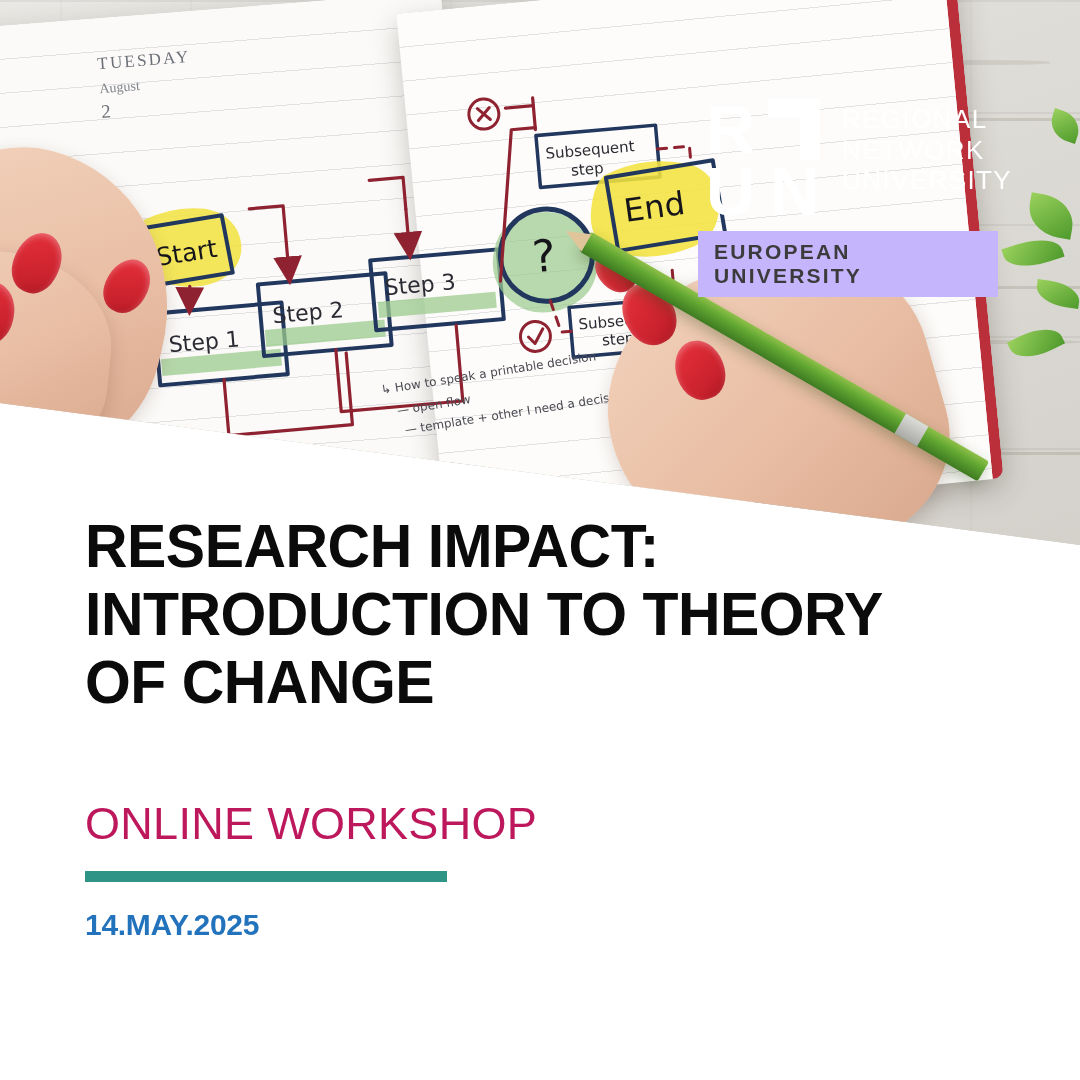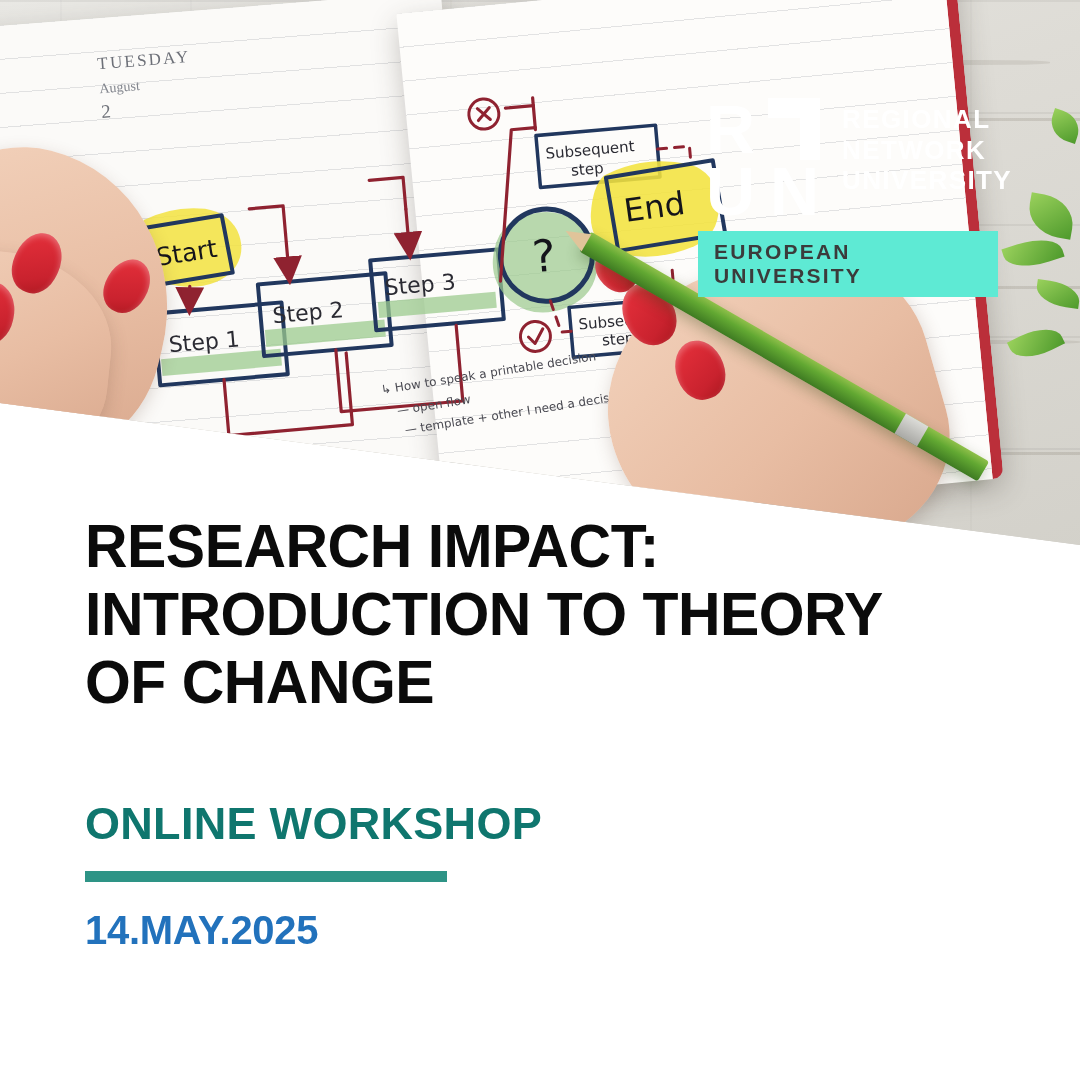--- a/index.html
+++ b/index.html
@@ -164,25 +164,25 @@
   }
   .seven::before {
     content:""; position:absolute; left:6px; top:0; width:52px; height:20px; background:#fff;
   }
   .seven::after {
     content:""; position:absolute; right:6px; top:0; width:20px; height:62px; background:#fff;
   }
   .logo-words {
     margin-left:16px; padding-top:6px;
     color:#ffffff;
-    font-size:26px; font-weight:700; line-height:1.18;
+    font-size:26px; font-weight:400; line-height:1.18;
     letter-spacing:1.4px;
   }
   .logo-band {
-    margin-top:9px; background:#5eead4;
+    margin-top:9px; background:#c4b5fd;
     padding:9px 28px 9px 16px;
     display:inline-block;
   }
   .logo-band span {
     color:#3b3b3b; font-size:21px; font-weight:700; letter-spacing:2.2px;
   }
 
   
   #title {
     position:absolute; left:85px; top:512px;
@@ -191,36 +191,36 @@
     font-size:62px;
     font-weight:700;
     line-height:1.10;
     letter-spacing:-0.5px;
     transform:scaleX(0.95);
     transform-origin:left top;
     z-index:5;
   }
   #subtitle {
     position:absolute; left:85px; top:798px;
-    color:#0f766e;
+    color:#be185d;
     font-size:45px;
-    font-weight:700;
+    font-weight:400;
     letter-spacing:0.3px;
     z-index:5;
   }
   #divider {
     position:absolute; left:85px; top:871px;
     width:362px; height:11px;
     background:#2e9486;
     z-index:5;
   }
   #date {
     position:absolute; left:85px; top:908px;
     color:#2272bc;
-    font-size:40px; font-weight:700;
+    font-size:30px; font-weight:700;
     letter-spacing:-0.3px;
     z-index:5;
   }
   #time {
     position:absolute; left:85px; top:962px;
     color:#2272bc;
     font-size:33px; font-weight:700;
     letter-spacing:-0.2px;
     z-index:5;
   }

